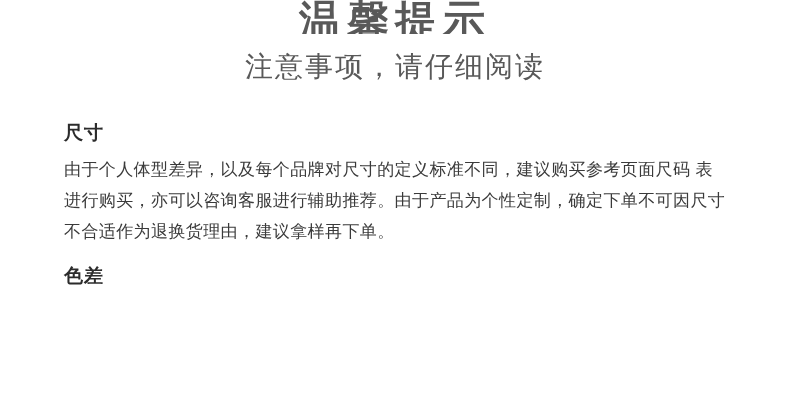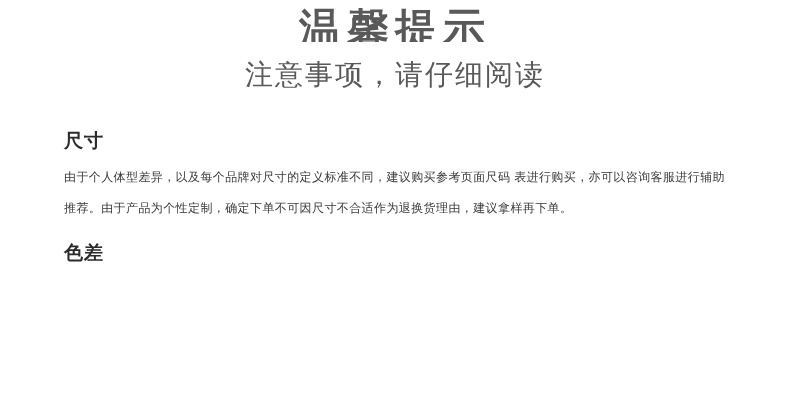--- a/index.html
+++ b/index.html
@@ -16,21 +16,21 @@
   }
   .page {
     position: relative;
     width: 790px;
     height: 400px;
     box-sizing: border-box;
     padding: 0 64px;
   }
   .hero {
     text-align: center;
-    padding-top: 8px;
+    padding-top: 0;
   }
   .hero-title {
     font-size: 42px;
     font-weight: bold;
     letter-spacing: 6px;
     color: #595959;
     line-height: 1.0;
     margin: 0;
     padding-top: 0;
     height: 34px;
@@ -47,21 +47,21 @@
     margin-top: 26px;
   }
   .section-heading {
     font-size: 19px;
     font-weight: bold;
     color: #2b2b2b;
     margin: 0 0 8px 0;
     letter-spacing: 1px;
   }
   .section-body {
-    font-size: 12px;
+    font-size: 17px;
     line-height: 31px;
     color: #3a3a3a;
     letter-spacing: 0.4px;
   }
   .para {
     margin: 0;
   }
   .section.size {
     margin-top: 34px;
   }

